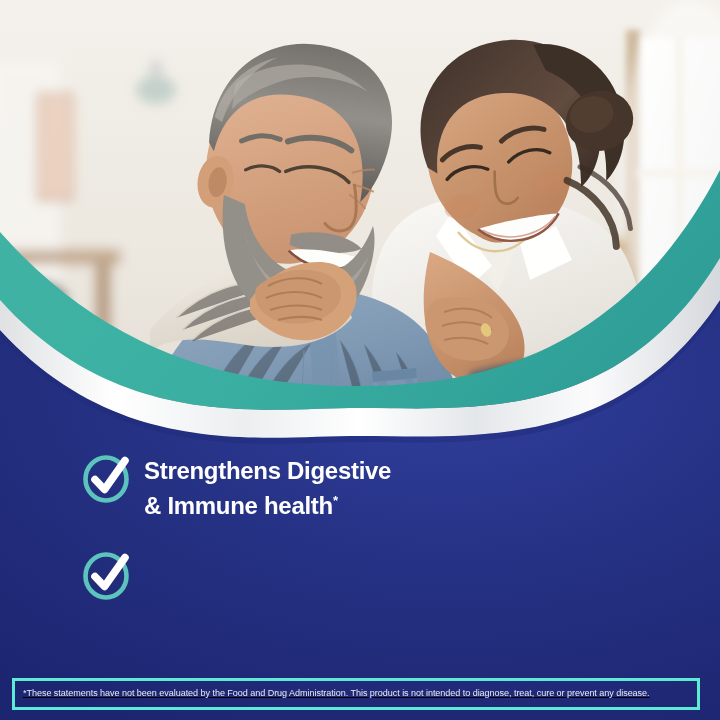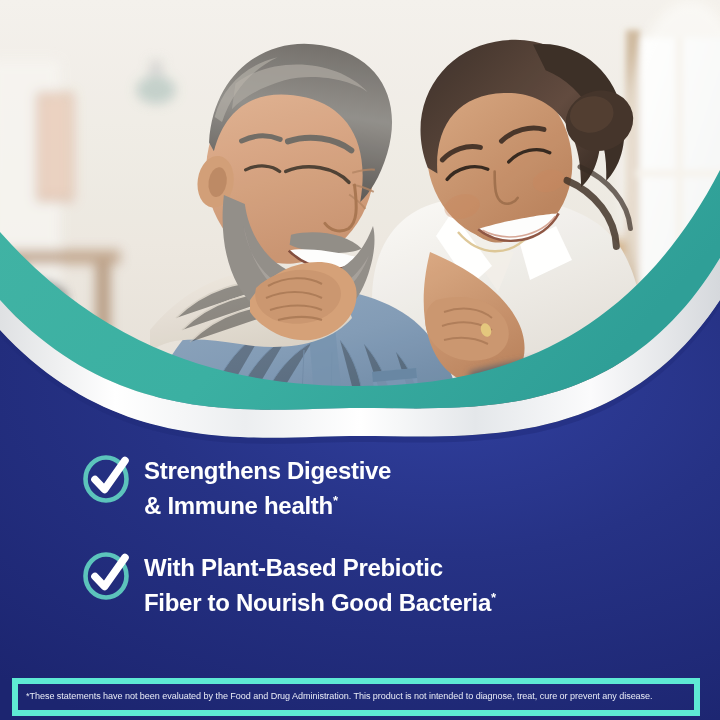--- a/index.html
+++ b/index.html
@@ -31,22 +31,23 @@
 
   .btext{
     color:#ffffff;font-weight:700;font-size:24px;line-height:35px;
     letter-spacing:-0.3px;padding-top:1px;
   }
   .btext sup{font-size:.55em;font-weight:700;vertical-align:super;line-height:0;}
 
   
   .disclaimer{
     position:absolute;left:12px;top:248px;width:688px;
-    border:6px solid #5eead4;box-sizing:border-box;
+    border:3px solid #5eead4;box-sizing:border-box;
     padding:7px 8px 8px 8px;
+    text-decoration:underline;
   }
   .disclaimer p{
     margin:0;color:#e9ecf7;font-size:9.2px;line-height:11px;
     letter-spacing:-0.05px;white-space:nowrap;
     transform:scaleX(0.985);transform-origin:left center;
   }
 </style>
 </head>
 <body>
 
@@ -342,24 +343,20 @@
         </div>
       </div>
 
       <div class="bullet">
         <span class="check">
           <svg viewBox="0 0 52 50">
             <ellipse cx="24" cy="25" rx="20.5" ry="21.5" fill="none" stroke="#5cc4bc" stroke-width="4.6"></ellipse>
             <path d="M13 25.5 L22.5 35.5 L43 6.5" fill="none" stroke="#ffffff" stroke-width="7.6" stroke-linecap="round" stroke-linejoin="round"></path>
           </svg>
         </span>
-        <div class="btext">
-          <span>With Plant-Based Prebiotic</span><br>
-          <span>Fiber to Nourish Good Bacteria</span><sup>*</sup>
-        </div>
       </div>
 
     </div>
 
     <div class="disclaimer">
       <p>*These statements have not been evaluated by the Food and Drug Administration. This product is not intended to diagnose, treat, cure or prevent any disease.</p>
     </div>
 
   </div>
 

